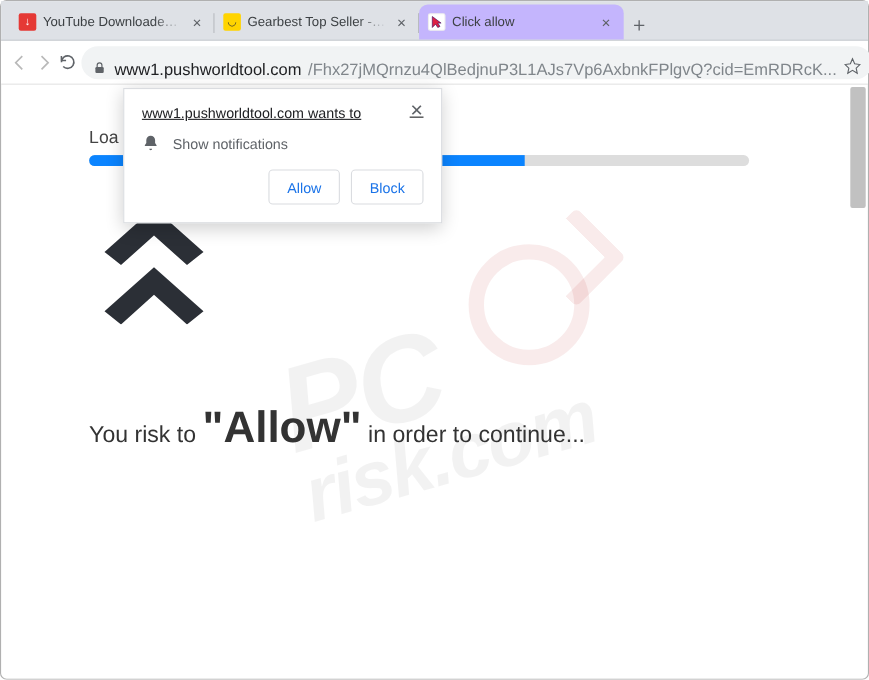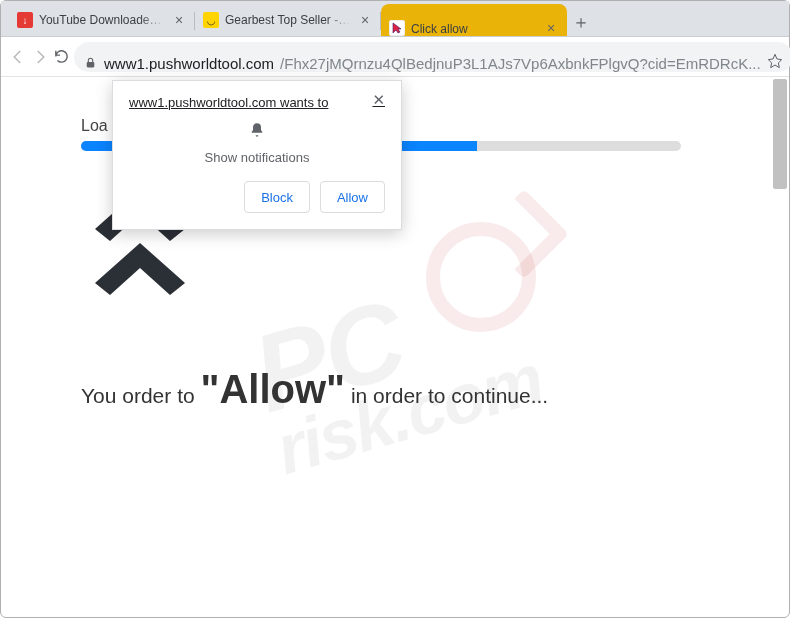--- a/index.html
+++ b/index.html
@@ -7,21 +7,21 @@
 
     
     .frame { width:790px; height:618px; border:1px solid #b0b0b0; background:#fff; }
     .sysbtns { position:absolute; top:0; right:0; display:flex; }
     .sysbtn { width:46px; height:30px; display:flex; align-items:center; justify-content:center; color:#333; }
     .sysbtn svg { width:11px; height:11px; }
 
     
     .tabstrip { height:36px; background:#dee1e6; display:flex; align-items:flex-end; padding-left:8px; border-bottom:1px solid #c9ccd1; position:relative; }
     .tab { height:32px; width:186px; display:flex; align-items:center; gap:6px; padding:0 8px; font-size:12px; color:#3c4043; position:relative; border-radius:8px 8px 0 0; }
-    .tab.active { background:#eab308;align-items:flex-end; }
+    .tab.active { background:#c4b5fd; }
     .tab .favicon { width:16px; height:16px; border-radius:2px; display:flex; align-items:center; justify-content:center; font-size:10px; color:#fff; }
     .tab .title { flex:1; white-space:nowrap; overflow:hidden; text-overflow:ellipsis; mask-image:linear-gradient(to right,#000 80%,transparent); -webkit-mask-image:linear-gradient(to right,#000 80%,transparent); }
     .tab .close { width:16px; height:16px; color:#5f6368; display:flex; align-items:center; justify-content:center; font-size:14px; }
     .tab .sep { position:absolute; right:0; top:8px; width:1px; height:18px; background:#b8bbc0; }
     .newtab { width:28px; height:28px; display:flex; align-items:center; justify-content:center; color:#5f6368; font-size:18px; }
 
     
     .toolbar { height:40px; background:#fff; display:flex; align-items:center; padding:0 8px; gap:4px; border-bottom:1px solid #e3e3e3; }
     .navbtn { width:28px; height:28px; display:flex; align-items:center; justify-content:center; color:#5f6368; border-radius:50%; }
     .navbtn.dis { color:#b9b9b9; }
@@ -42,21 +42,21 @@
     .chevrons { display:block; margin:4px 0 0 4px; }
     .chevrons svg { display:block; }
     .msg { margin-top:72px; font-size:21px; color:#333; }
     .msg .big { font-size:40px; font-weight:bold; }
     .scrollbar { position:absolute; right:2px; top:2px; width:14px; height:110px; background:#c1c1c1; border-radius:2px; }
 
     
     .perm { position:absolute; top:80px; left:112px; width:290px; background:#fff; border:1px solid #dadce0; box-shadow:0 4px 16px rgba(0,0,0,0.2); z-index:20; }
     .perm .hdr { padding:14px 16px 8px; font-size:13px; color:#202124; display:flex; justify-content:space-between;text-decoration:underline; }
     .perm .hdr .x { color:#5f6368; font-size:15px; margin-top:-4px; }
-    .perm .row { display:flex; align-items:center; gap:12px; padding:4px 16px 16px; font-size:13px; color:#5f6368;flex-direction:column; }
+    .perm .row { display:flex; align-items:center; gap:12px; padding:4px 16px 16px; font-size:13px; color:#5f6368; }
     .perm .row .bell { width:16px; height:16px; color:#5f6368; }
     .perm .btnrow { display:flex; justify-content:flex-end; gap:10px; padding:0 16px 16px; }
     .perm .btn { height:32px; padding:0 16px; border:1px solid #dadce0; background:#fff; color:#1a73e8; font-size:13px; border-radius:4px; display:flex; align-items:center; }
 
     
     .wm { position:absolute; top:50%; left:50%; transform:translate(-50%,-40%) rotate(-16deg); font-size:110px; font-weight:900; color:rgba(0,0,0,0.05); letter-spacing:-2px; white-space:nowrap; font-style:italic; z-index:1; }
     .wm .sub { display:block; font-size:70px; text-align:right; margin-top:-25px; }
     .wm-badge { position:absolute; top:145px; left:425px; width:110px; height:110px; border:14px solid rgba(180,0,0,0.08); border-radius:50%; z-index:1; }
     .wm-badge::after { content:""; position:absolute; width:50px; height:50px; border-top:14px solid rgba(180,0,0,0.08); border-right:14px solid rgba(180,0,0,0.08); top:-34px; right:-34px; transform:rotate(45deg); border-radius:6px; }
 
@@ -160,36 +160,36 @@
       <div class="bar">
           <div class="fill" style="width: 66%;"></div>
         </div>
       <div class="chevrons">
         <svg width="110" height="116" viewBox="0 0 110 116">
           <path d="M10 50 L55 10 L100 50 L85 62 L55 35 L25 62 Z" fill="#2b2f36"></path>
           <path d="M10 104 L55 64 L100 104 L85 116 L55 89 L25 116 Z" fill="#2b2f36"></path>
         </svg>
       </div>
       <div class="msg">
-        <span>You order to </span><span class="big">"Allow"</span><span> in order to continue...</span>
+        <span>You risk to </span><span class="big">"Allow"</span><span> in order to continue...</span>
       </div>
     </div>
 
     <div class="scrollbar"></div>
   </div>
 
   <div class="perm">
     <div class="hdr">
       <span>www1.pushworldtool.com wants to</span>
       <span class="x">✕</span>
     </div>
     <div class="row">
       <span class="bell"><svg width="16" height="16" viewBox="0 0 24 24">
             <path d="M12 2a6 6 0 0 0-6 6v4l-2 3v1h16v-1l-2-3V8a6 6 0 0 0-6-6zm-2 18a2 2 0 0 0 4 0" fill="currentColor"></path>
           </svg></span>
       <span>Show notifications</span>
     </div>
     <div class="btnrow">
+      <div class="btn">Allow</div>
       <div class="btn">Block</div>
-      <div class="btn">Allow</div>
     </div>
   </div>
 </div>
 
 </body></html>

